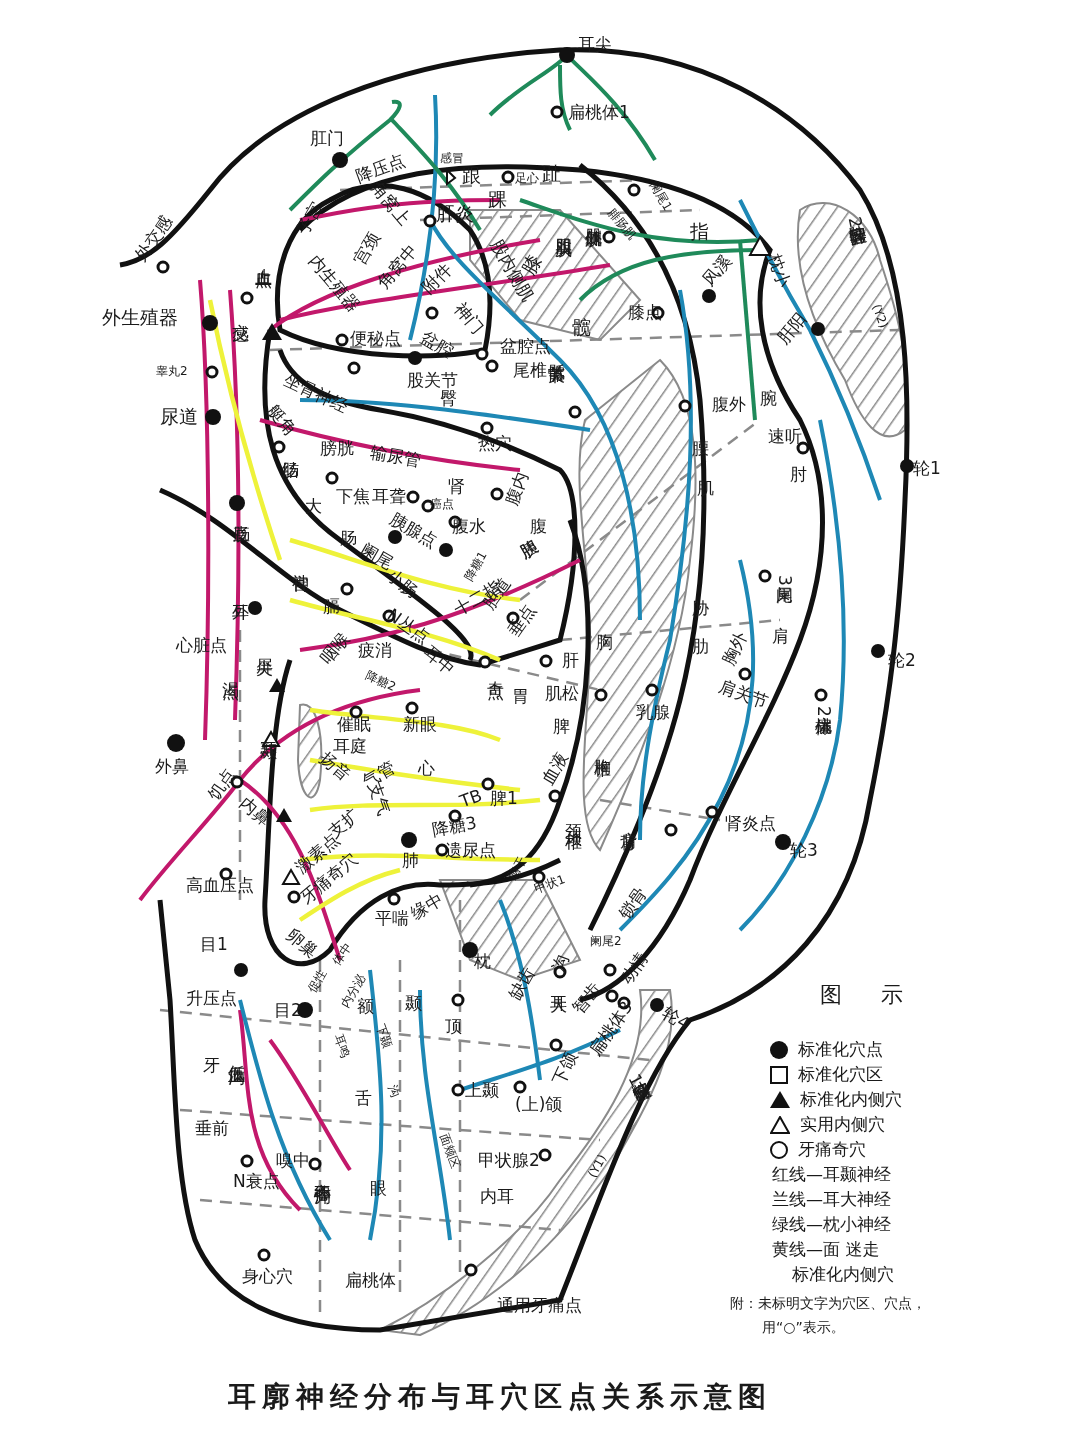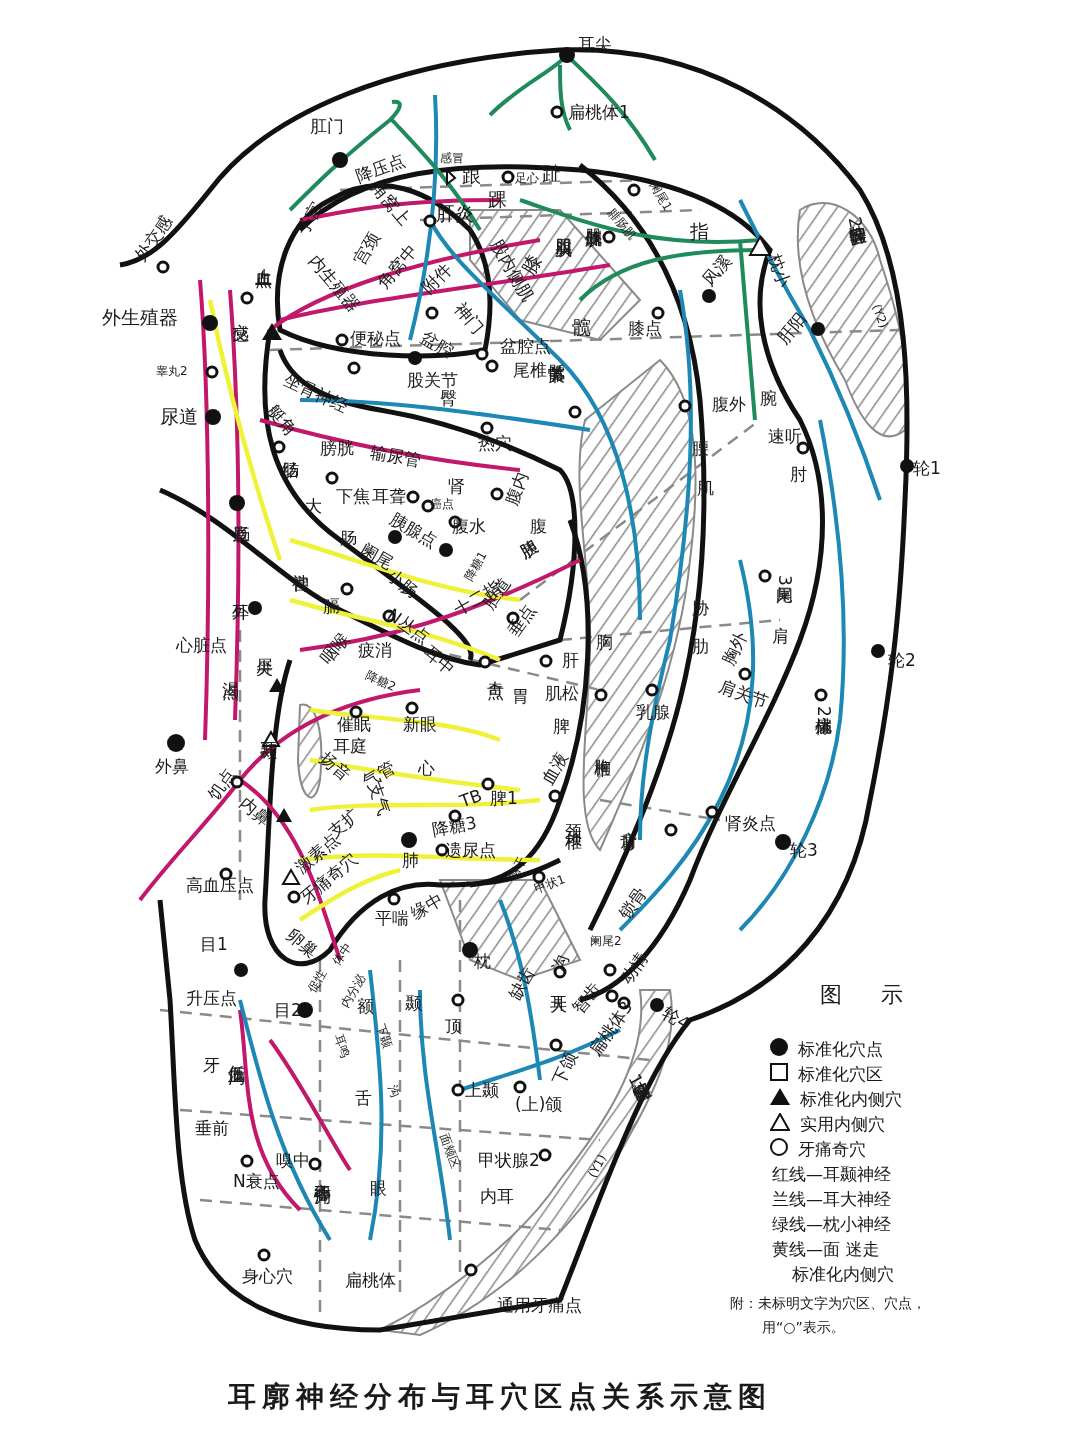--- a/index.html
+++ b/index.html
@@ -5,21 +5,21 @@
   html, body { margin:0; padding:0; background:#ffffff; }
   body { width:1080px; height:1454px; position:relative; overflow:hidden;
          font-family:"DejaVu Sans", sans-serif; color:#1a1a1a; }
   #diagram { position:absolute; left:0; top:0; width:1080px; height:1454px; }
   .lbl { position:absolute; font-size:17px; line-height:1; white-space:nowrap; color:#1a1a1a; }
   .lbl.big { font-size:19px; }
   .lbl.sm { font-size:12px; }
   .lbl.v { writing-mode:vertical-rl; letter-spacing:1px; }
   .legend { position:absolute; left:760px; top:980px; width:300px; }
   .legend-title { position:absolute; left:60px; top:0; font-size:22px; letter-spacing:16px; }
-  .legend-row { position:absolute; left:10px; font-size:17px; display:flex; align-items:flex-start; gap:10px; }
+  .legend-row { position:absolute; left:10px; font-size:17px; display:flex; align-items:center; gap:10px; }
   .sym { width:18px; height:18px; display:inline-block; position:relative; }
   .sym.dot { background:#111; border-radius:50%; }
   .sym.sq { border:2px solid #111; box-sizing:border-box; }
   .sym.tri { width:0; height:0; border-left:10px solid transparent; border-right:10px solid transparent; border-bottom:17px solid #111; }
   .sym.otri { width:20px; height:18px; }
   .sym.circ { border:2px solid #111; border-radius:50%; box-sizing:border-box; }
   .line-row { position:absolute; font-size:17px; }
   .note { position:absolute; font-size:14px; line-height:1.6; }
   .main-title { position:absolute; left:190px; top:1378px; width:620px; text-align:center;
                 font-family:"DejaVu Serif", serif; font-weight:bold; font-size:28px; letter-spacing:6px; }
@@ -208,21 +208,21 @@
     <polygon points="284,808 276,822 292,822" fill="#111"></polygon>
     <polygon points="271,732 263,746 279,746" fill="#fff" stroke="#111" stroke-width="2"></polygon>
     <polygon points="291,870 283,884 299,884" fill="#fff" stroke="#111" stroke-width="2"></polygon>
     <polygon points="760,237 770,255 750,255" fill="#fff" stroke="#111" stroke-width="2"></polygon>
     <polygon points="447,170 455,178 447,184" fill="#fff" stroke="#111" stroke-width="2"></polygon>
   </g>
 </svg>
 
 <div class="lbl" style="left:578px;top:36px">耳尖</div>
 <div class="lbl" style="left:568px;top:104px">扁桃体1</div>
-<div class="lbl" style="left:310px;top:118px">肛门</div>
+<div class="lbl" style="left:310px;top:130px">肛门</div>
 <div class="lbl" style="left:355px;top:160px;transform:rotate(-20deg)">降压点</div>
 <div class="lbl sm" style="left:440px;top:152px">感冒</div>
 <div class="lbl big" style="left:462px;top:166px">跟</div>
 <div class="lbl sm" style="left:515px;top:172px">足心</div>
 <div class="lbl big" style="left:542px;top:164px">趾</div>
 <div class="lbl big" style="left:488px;top:190px">踝</div>
 <div class="lbl" style="left:128px;top:230px;transform:rotate(-55deg)">外交感</div>
 <div class="lbl" style="left:293px;top:210px;transform:rotate(-60deg)">子宫</div>
 <div class="lbl" style="left:365px;top:195px;transform:rotate(50deg)">角窝上</div>
 <div class="lbl big" style="left:436px;top:204px">肝炎</div>
@@ -238,21 +238,21 @@
 <div class="lbl v" style="left:232px;top:310px">交感</div>
 <div class="lbl big" style="left:102px;top:308px">外生殖器</div>
 <div class="lbl sm" style="left:156px;top:365px">睾丸2</div>
 <div class="lbl big" style="left:160px;top:407px">尿道</div>
 <div class="lbl" style="left:478px;top:262px;transform:rotate(60deg)">股内侧肌</div>
 <div class="lbl big" style="left:522px;top:255px;transform:rotate(-60deg)">膝</div>
 <div class="lbl v" style="left:555px;top:225px">股四头肌</div>
 <div class="lbl v" style="left:585px;top:215px">股外侧肌</div>
 <div class="lbl sm" style="left:604px;top:218px;transform:rotate(50deg)">腓肠肌</div>
 <div class="lbl big" style="left:572px;top:318px">髋</div>
-<div class="lbl" style="left:628px;top:320px">膝点</div>
+<div class="lbl" style="left:628px;top:304px">膝点</div>
 <div class="lbl big" style="left:690px;top:222px">指</div>
 <div class="lbl" style="left:700px;top:262px;transform:rotate(-50deg)">风溪</div>
 <div class="lbl" style="left:762px;top:262px;transform:rotate(70deg)">枕小</div>
 <div class="lbl sm" style="left:645px;top:190px;transform:rotate(60deg)">阑尾1</div>
 <div class="lbl v" style="left:846px;top:212px;transform:rotate(-12deg)">肿瘤特异区2</div>
 <div class="lbl sm" style="left:868px;top:310px;transform:rotate(70deg)">(Y2)</div>
 <div class="lbl" style="left:775px;top:320px;transform:rotate(-50deg)">肝阳</div>
 <div class="lbl" style="left:513px;top:362px">尾椎</div>
 <div class="lbl v" style="left:548px;top:350px">骶髂关节</div>
 <div class="lbl" style="left:407px;top:372px">股关节</div>

